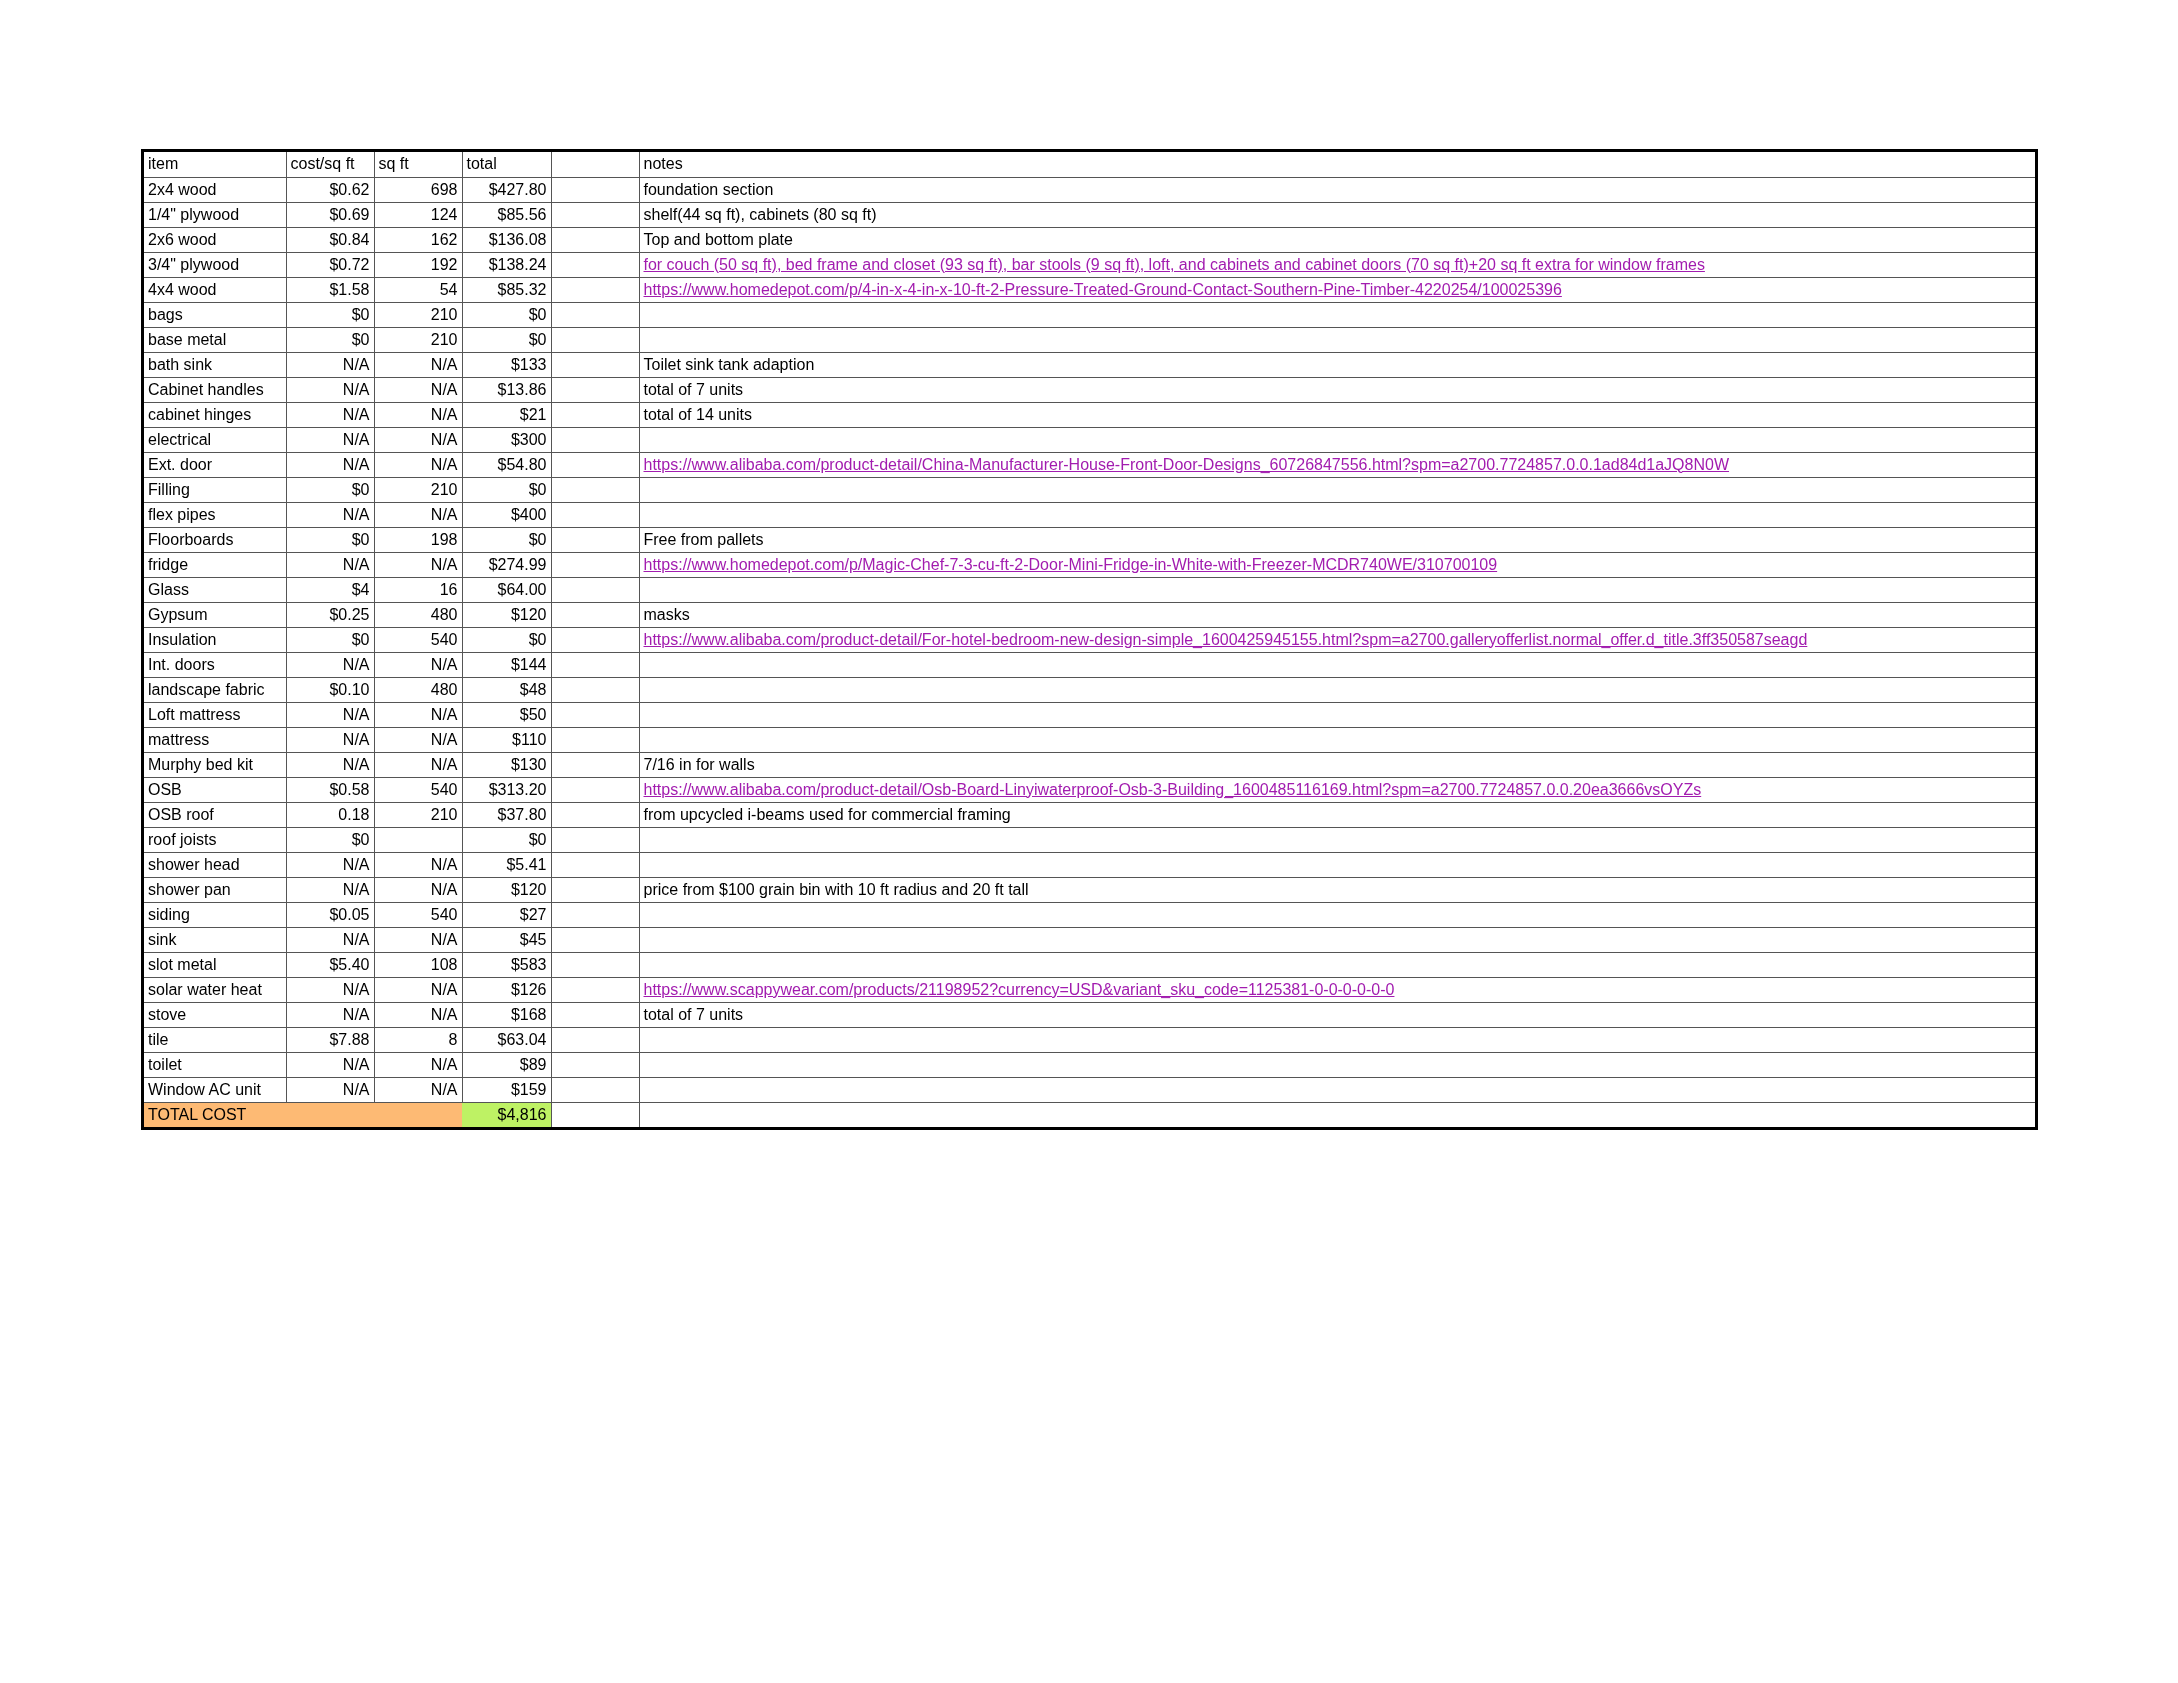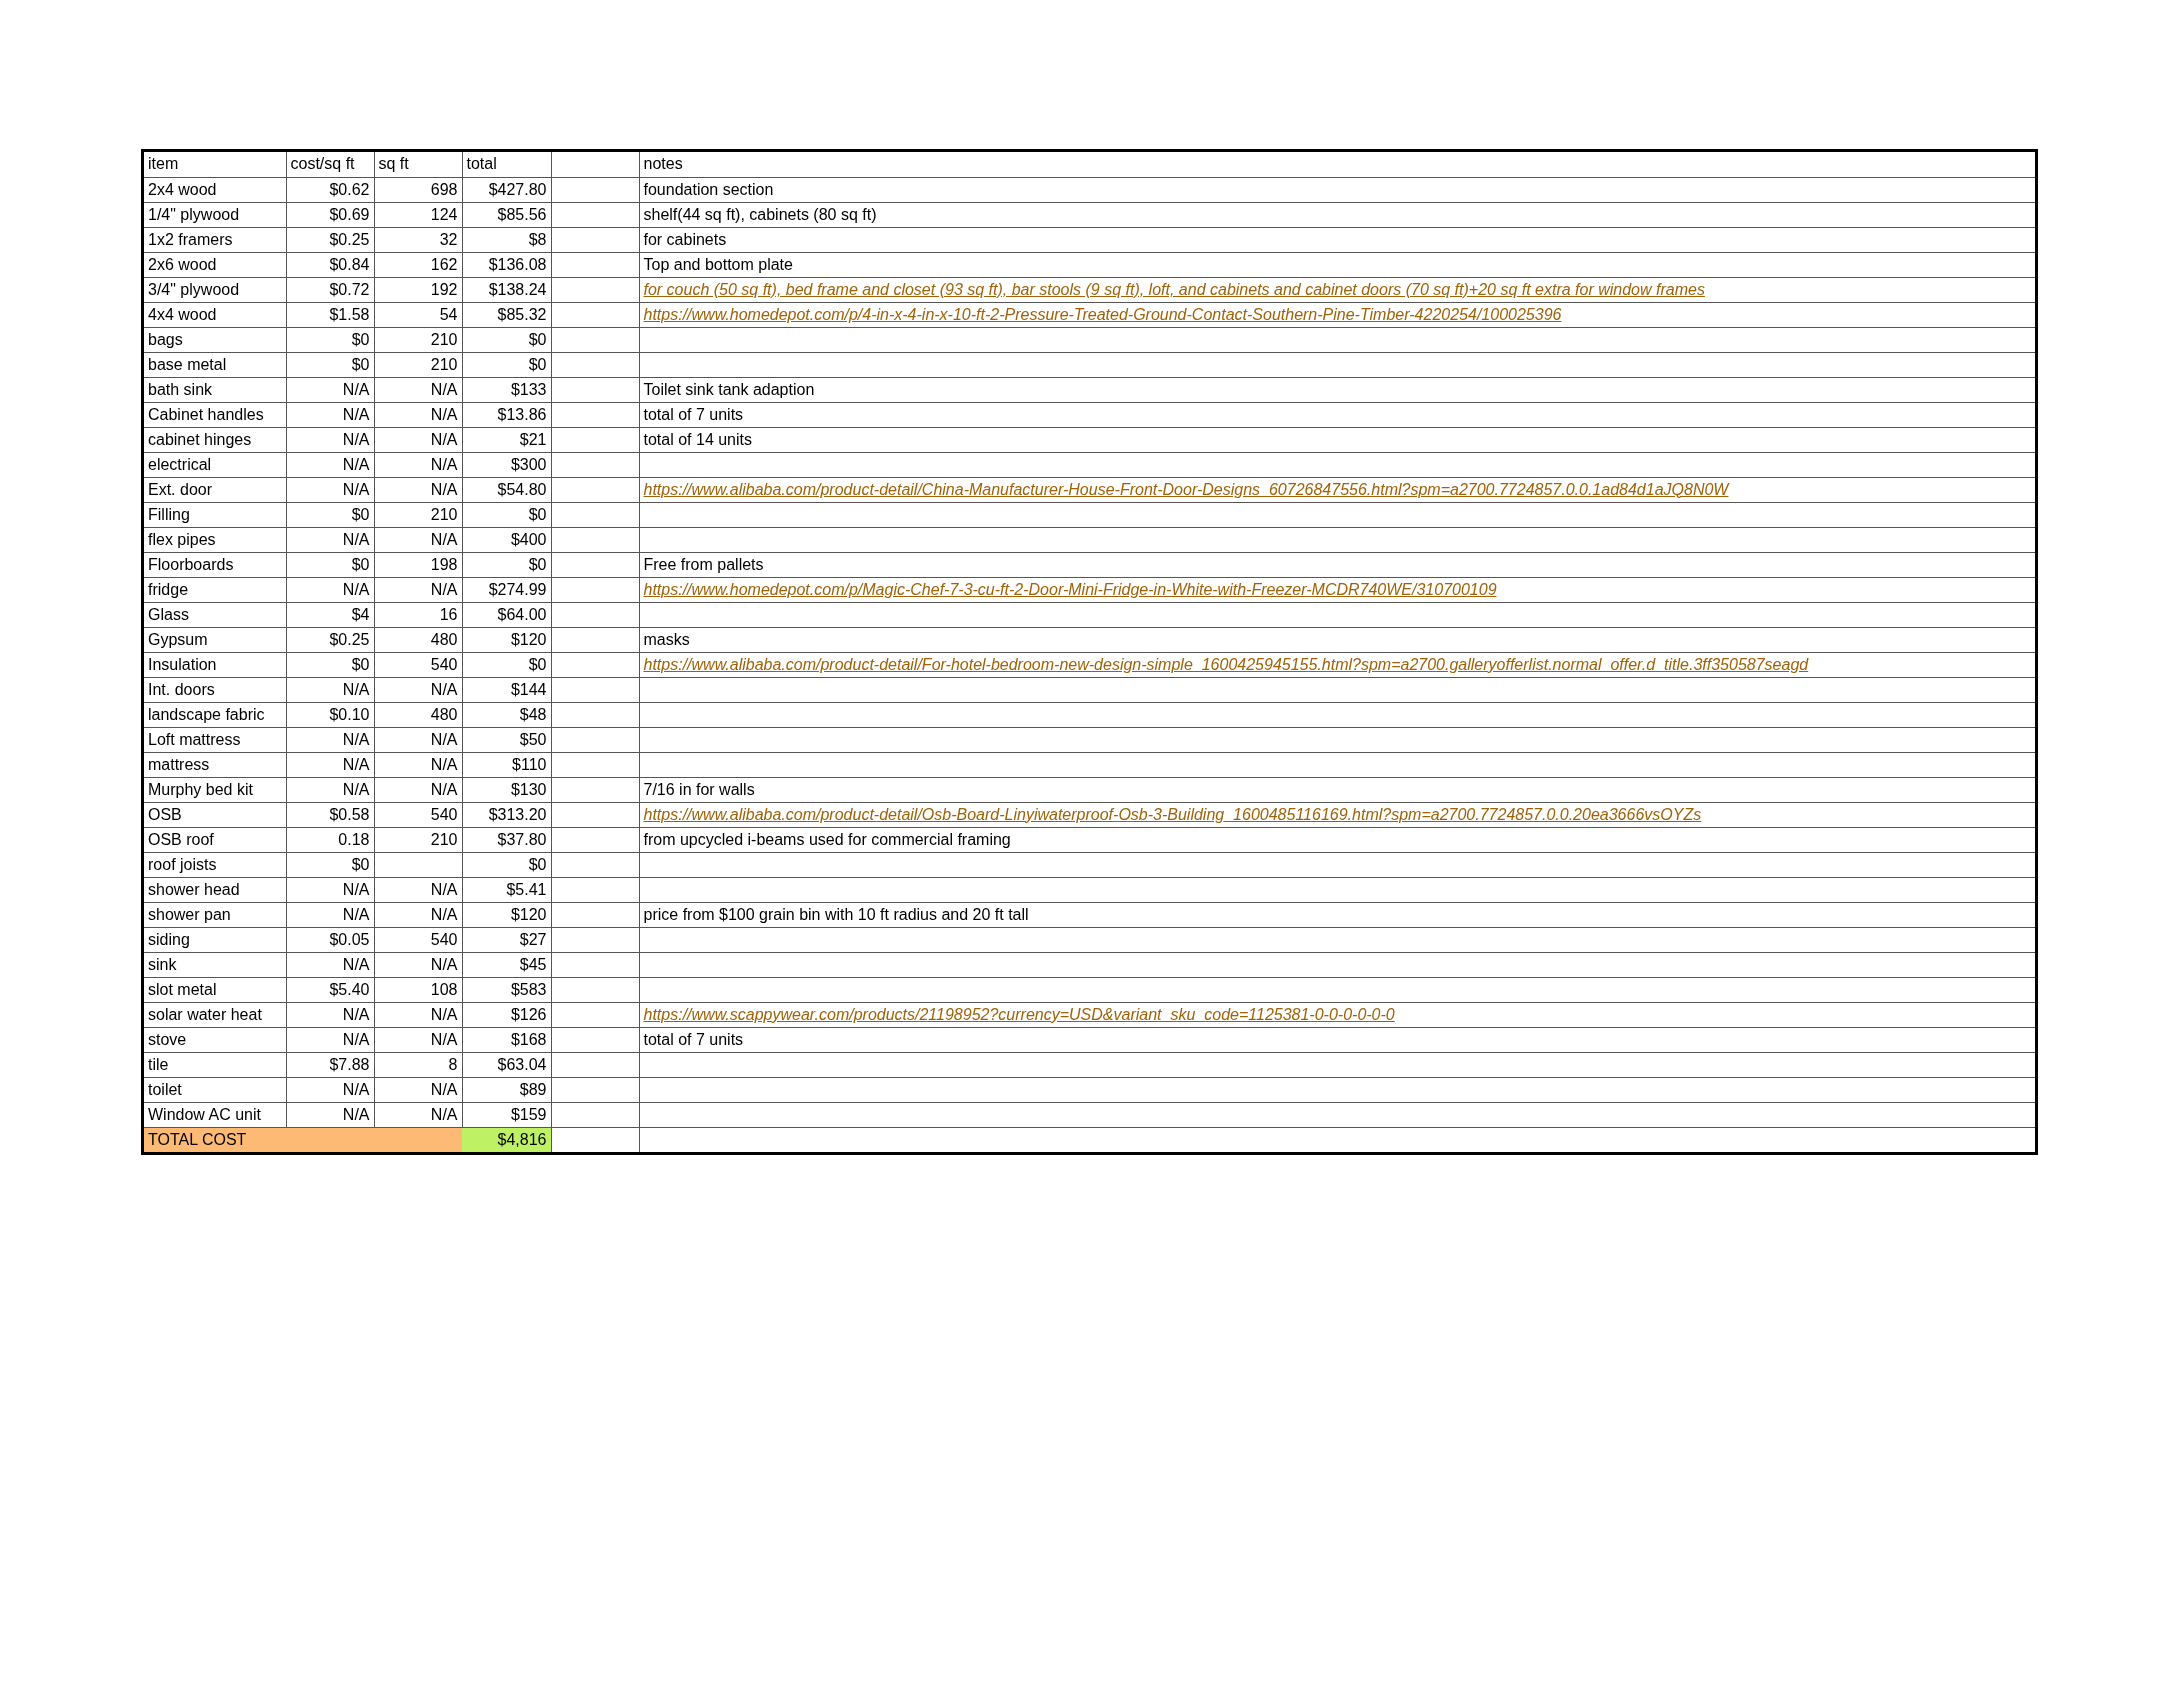--- a/index.html
+++ b/index.html
@@ -31,21 +31,21 @@
       border-right: 1px solid #555;
       border-bottom: 1px solid #555;
       font-size: 16px; line-height: 24px;
       white-space: nowrap; overflow: visible;
       vertical-align: middle;
     }
     td:last-child { border-right: none; }
     tr:last-child td { border-bottom: none; }
     td.num { text-align: right; }
     td.txt { text-align: left; }
-    a.link { color: #a16207; text-decoration: underline; cursor: pointer; font-style: italic; }
+    a.link { color: #a21caf; text-decoration: underline; cursor: pointer; }
     tr.total-row td.hl { background: #fdba74; border-right: none; }
     tr.total-row td.hl-last { background: #bef264; border-right: 1px solid #555; }
   </style>
 </head>
 <body>
 
 <div class="sheet">
   <table>
     <colgroup>
       <col class="c-item">
@@ -74,28 +74,20 @@
   </tr>
         <tr>
     <td class="txt">1/4" plywood</td>
     <td class="num">$0.69</td>
     <td class="num">124</td>
     <td class="num">$85.56</td>
     <td class="txt"></td>
     <td class="txt"> shelf(44 sq ft), cabinets (80 sq ft)</td>
   </tr>
         <tr>
-    <td class="txt">1x2 framers</td>
-    <td class="num">$0.25</td>
-    <td class="num">32</td>
-    <td class="num">$8</td>
-    <td class="txt"></td>
-    <td class="txt">for cabinets</td>
-  </tr>
-        <tr>
     <td class="txt">2x6 wood</td>
     <td class="num">$0.84</td>
     <td class="num">162</td>
     <td class="num">$136.08</td>
     <td class="txt"></td>
     <td class="txt">Top and bottom plate</td>
   </tr>
         <tr>
     <td class="txt">3/4" plywood</td>
     <td class="num">$0.72</td>

